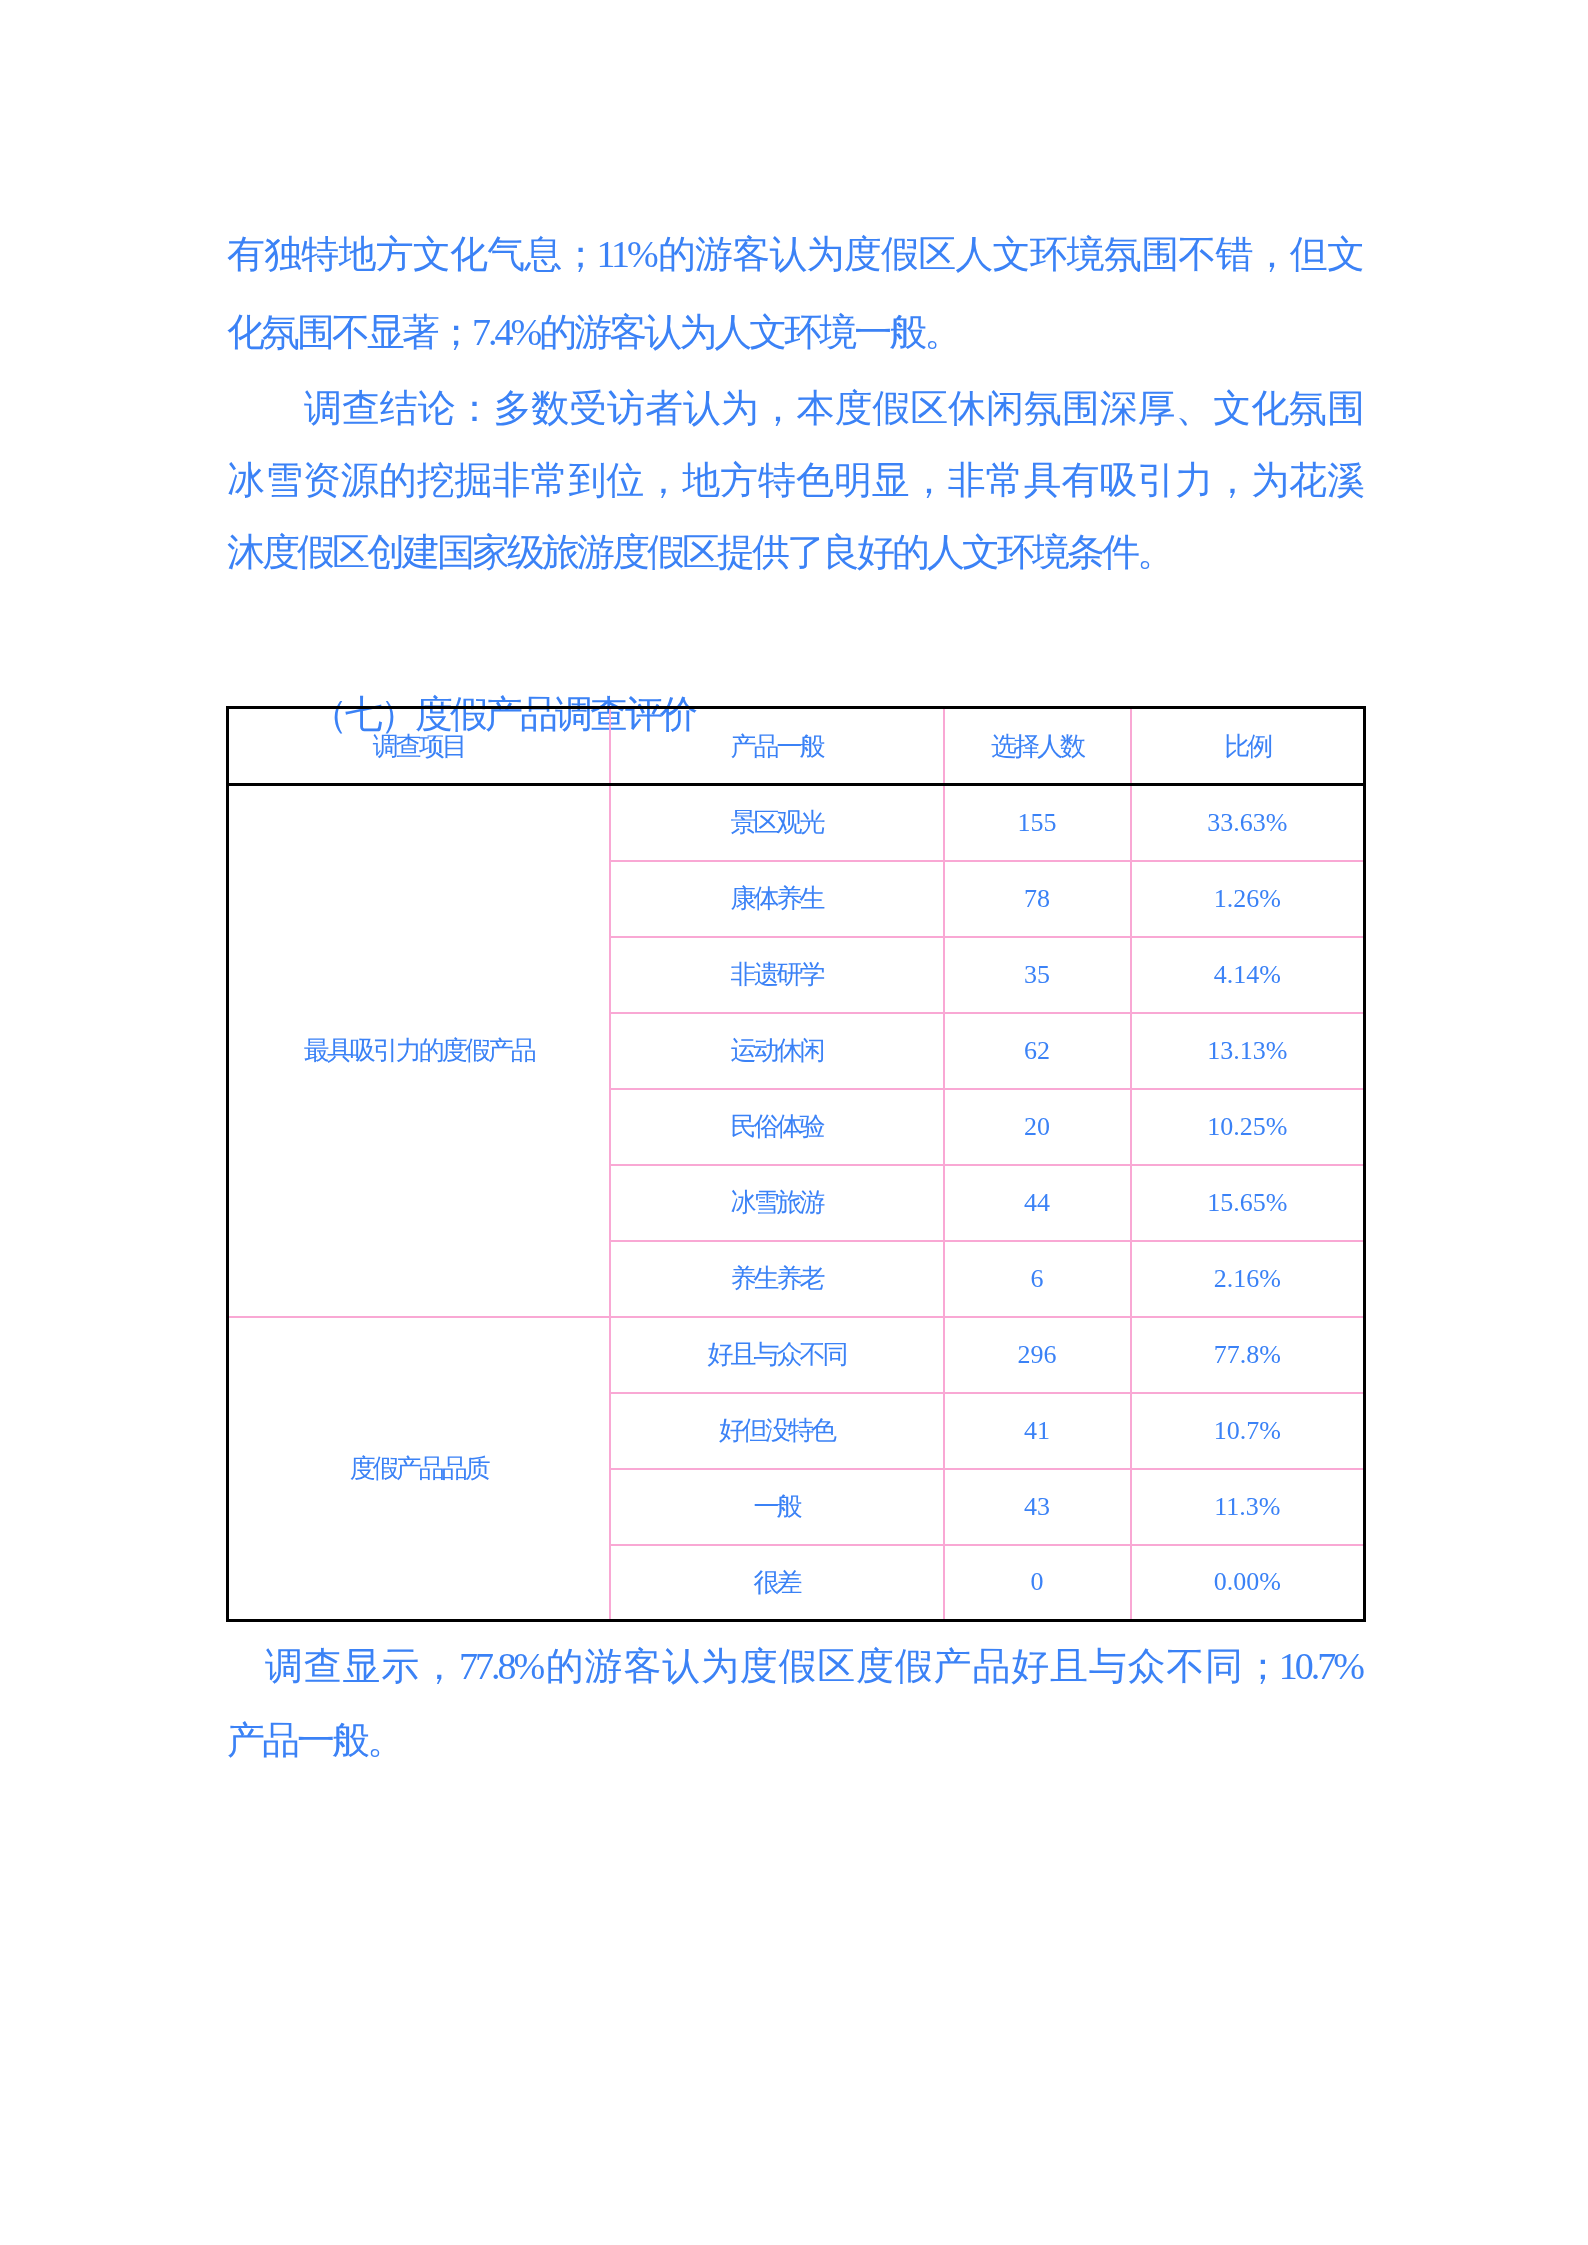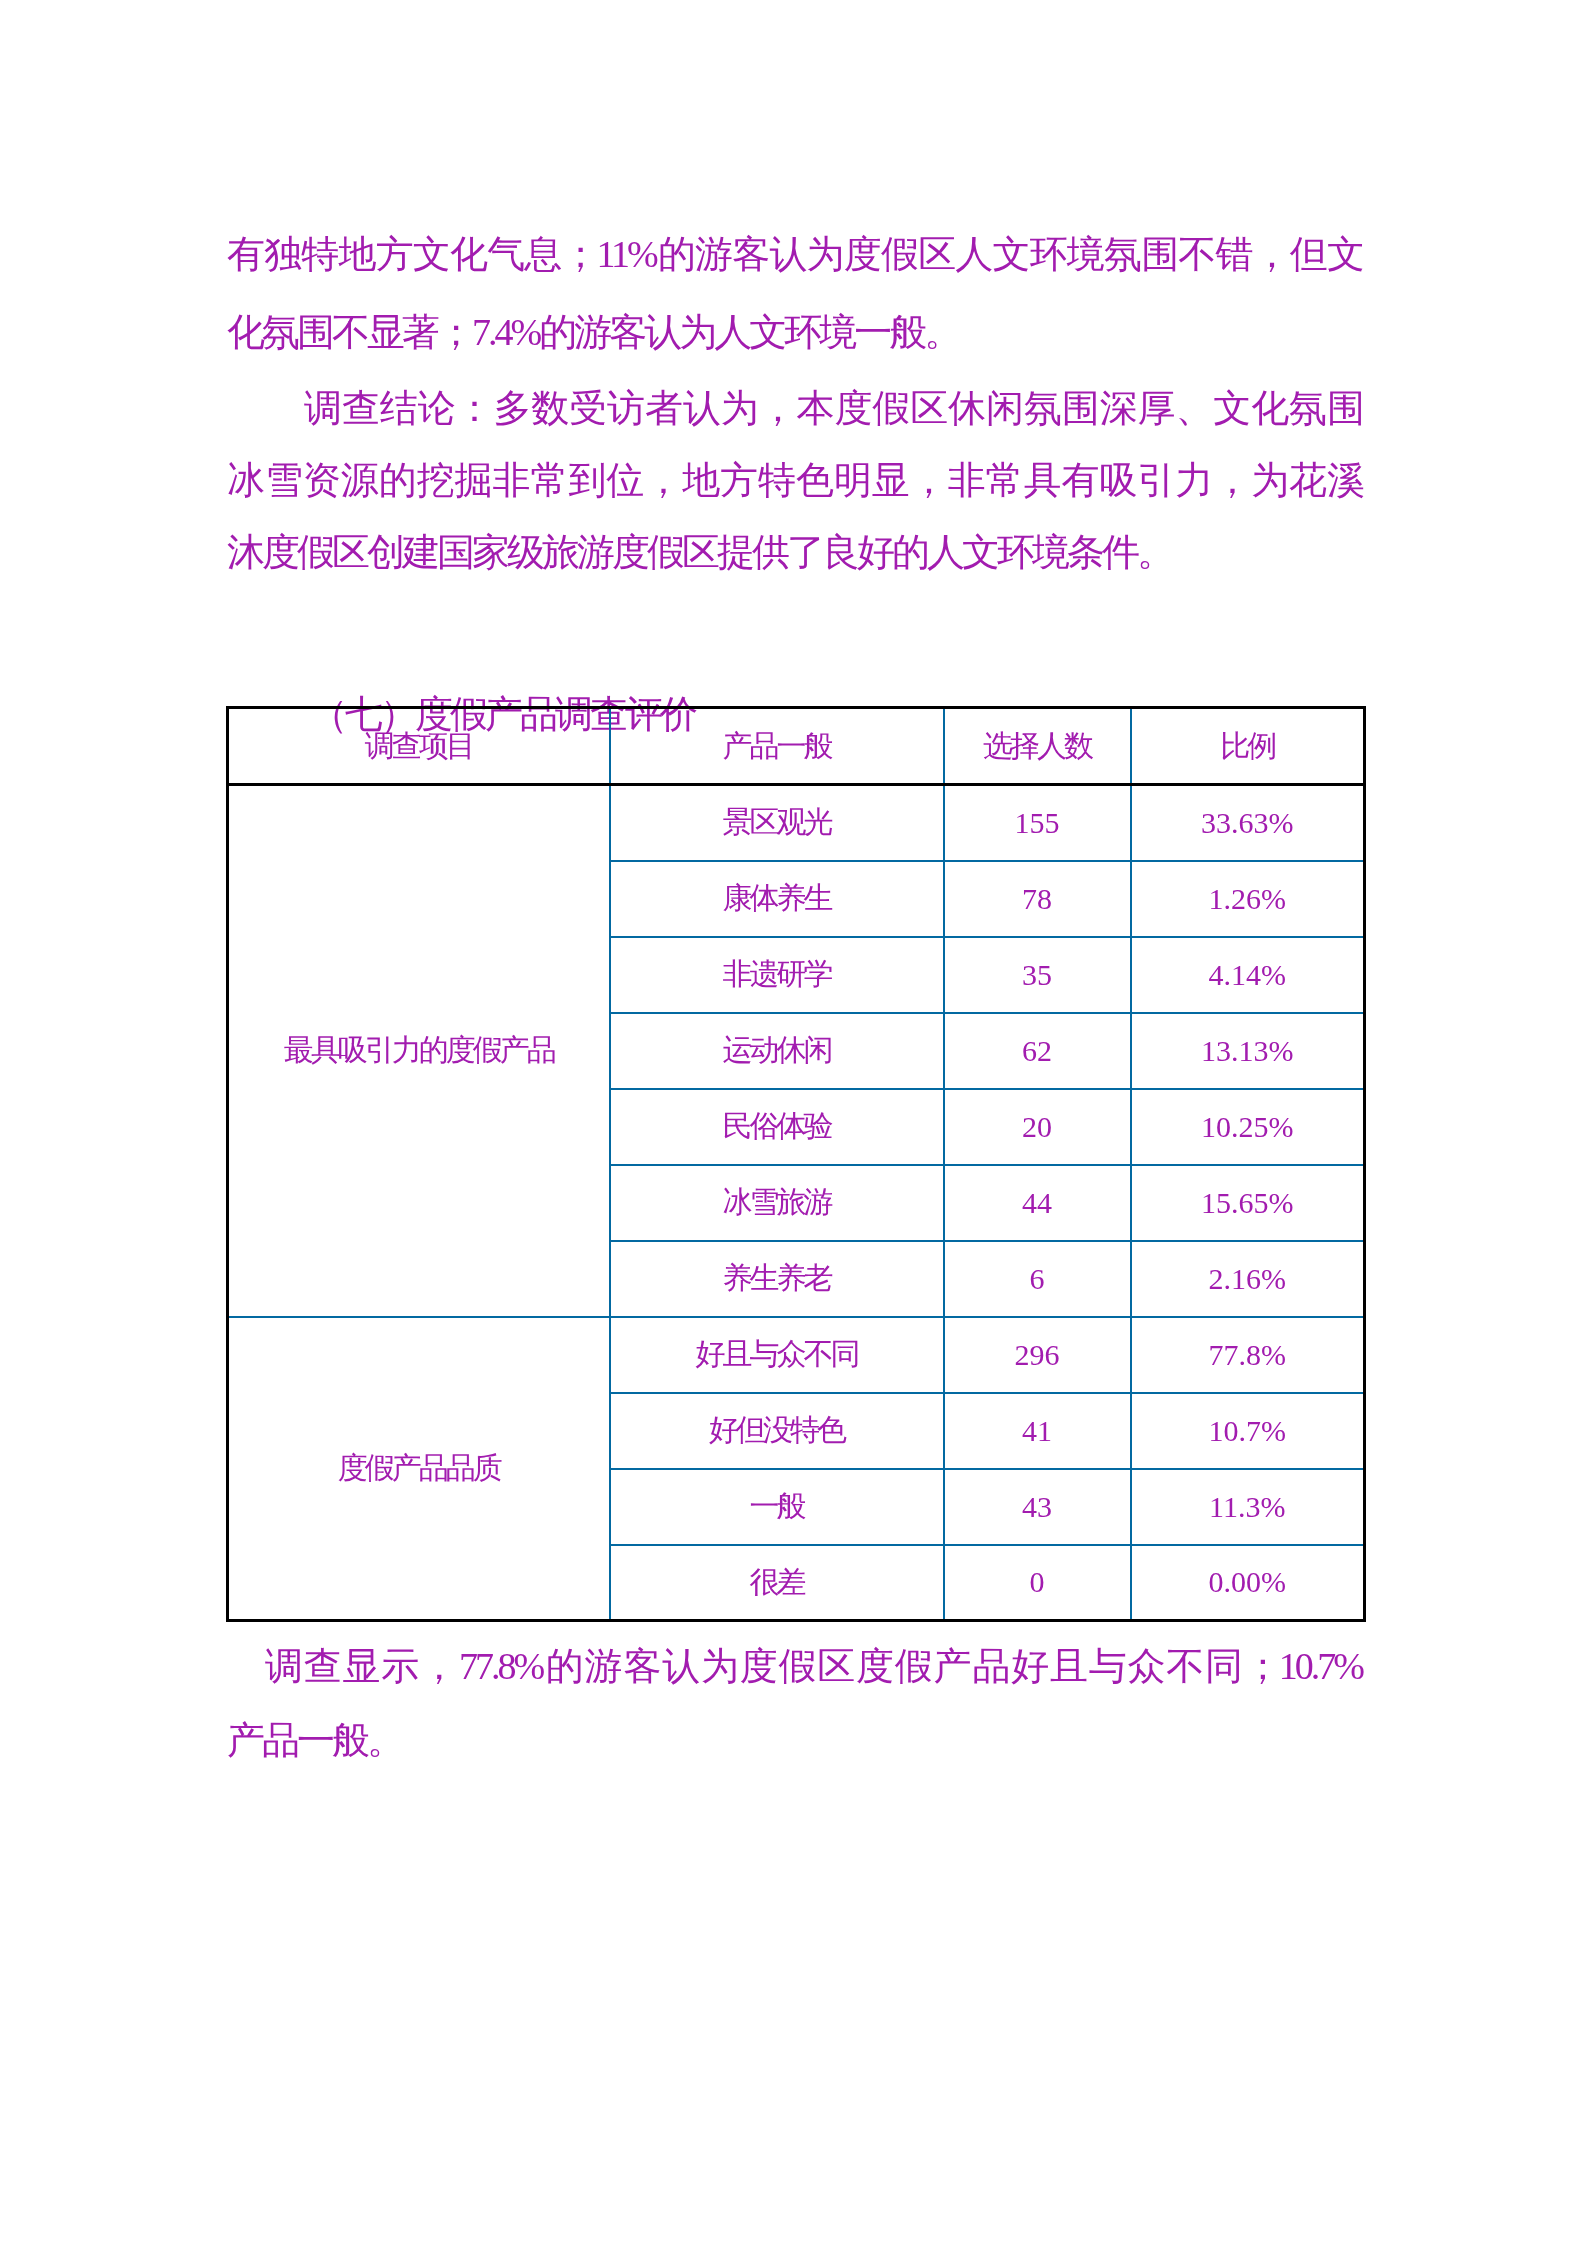--- a/index.html
+++ b/index.html
@@ -2,21 +2,21 @@
 <html><head>
 <meta charset="utf-8">
 <style>
   html, body { margin: 0; padding: 0; background: #888; }
   .page {
     position: relative;
     width: 1588px;
     height: 2245px;
     margin: 0 auto;
     background: #ffffff;
-    color: #a21caf;
+    color: #3b82f6;
     font-family: "Liberation Serif", sans-serif;
     overflow: hidden;
   }
   .textblock {
     position: absolute;
     left: 227px;
     width: 1135px;
     font-size: 38px;
   }
   .line {
@@ -41,24 +41,24 @@
   #survey-table {
     position: absolute;
     left: 226px;
     top: 706px;
     width: 1137px;
     border-collapse: collapse;
     table-layout: fixed;
     border: 3px solid #000;
   }
   #survey-table td, #survey-table th {
-    border: 2px solid #0369a1;
+    border: 2px solid #f9a8d4;
     text-align: center;
     vertical-align: middle;
-    font-size: 30px;
+    font-size: 26px;
     font-weight: normal;
     letter-spacing: -3px;
     padding: 0;
     overflow: hidden;
   }
   #survey-table tr.header-row { height: 77px; }
   #survey-table tr.header-row th { border-bottom: 3px solid #000; }
   #survey-table tr.data-row { height: 76px; }
   #survey-table td.num-cell, #survey-table td.pct-cell { letter-spacing: 0px; }
   #survey-table td.item-cell { white-space: nowrap; }

